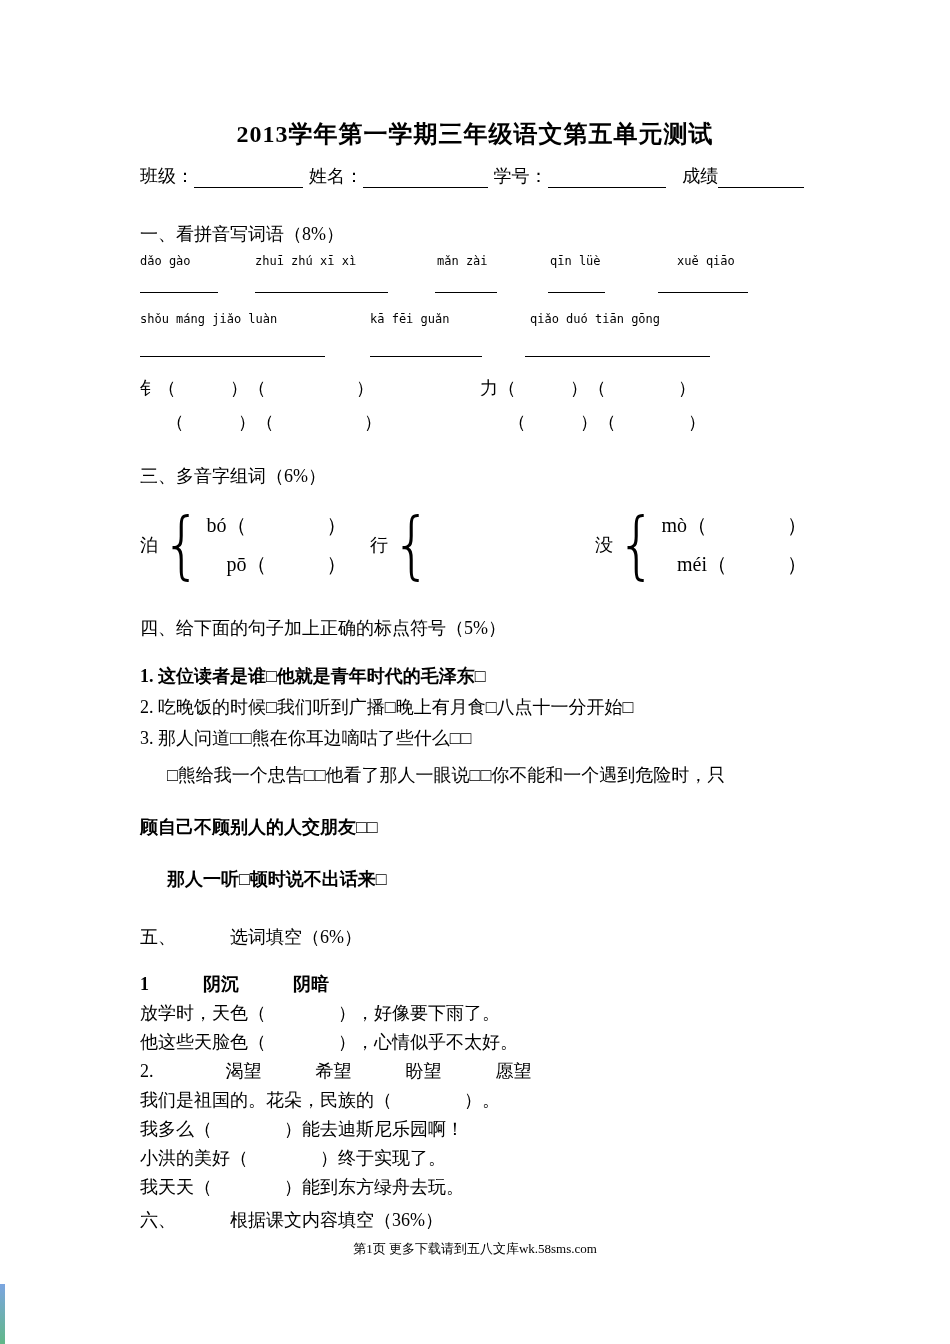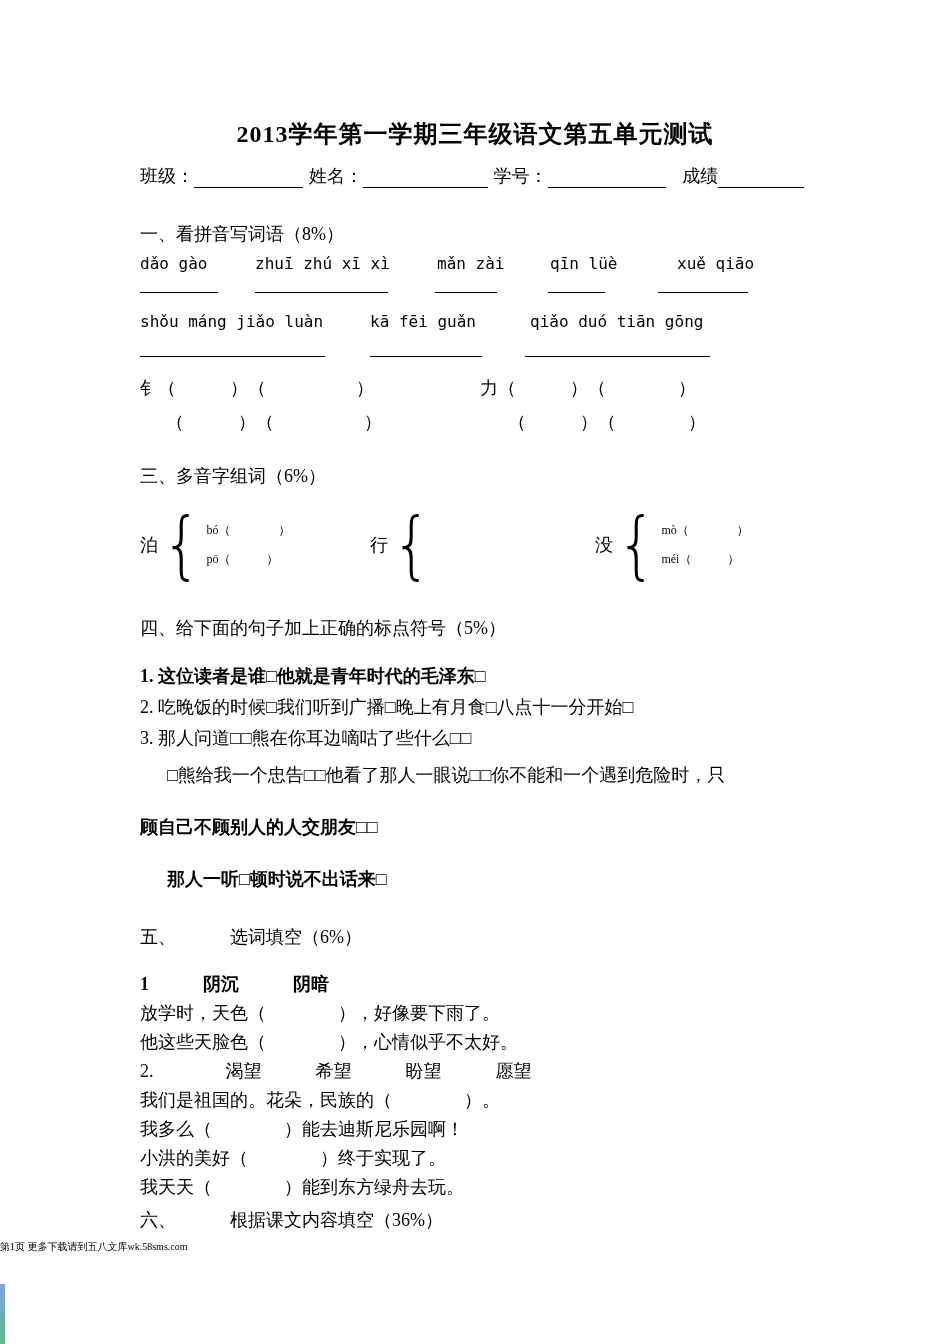--- a/index.html
+++ b/index.html
@@ -14,37 +14,37 @@
   .title { text-align:center; font-size:24px; font-weight:bold; letter-spacing:1px; }
 
   .header-line { display:flex; align-items:flex-end; font-size:18px; margin-top:12px; height:26px; white-space:nowrap; }
   .hblank { display:inline-block; border-bottom:1.2px solid #000; height:20px; margin:0 6px 0 0; }
   .score-label { margin-left:10px; }
 
   .sec-heading { font-size:18px; }
   .row { position:relative; }
   .row > span { position:absolute; top:0; white-space:pre; }
 
-  .pinyin { font-family:"DejaVu Sans Mono",monospace; font-size:16px; height:24px; }
+  .pinyin { font-family:"DejaVu Sans Mono",monospace; font-size:12px; height:24px; }
   .blankrow { height:12px; }
   .ansblank { position:absolute; top:9px; height:1.4px; background:#000; }
 
   .zh-line { font-size:18px; white-space:pre; }
 
   .brace-block { position:relative; height:98px; margin-top:8px; }
   .brace-group { position:absolute; top:0; display:flex; align-items:center; height:98px; }
   .mchar { font-size:18px; }
   .brace { font-family:"DejaVu Sans",sans-serif; font-size:62px; font-weight:200; line-height:98px; margin:0 5px 0 4px; transform:scaleY(1.18); }
-  .mcol { display:flex; flex-direction:column; gap:12px; font-size:12px; white-space:pre; }
+  .mcol { display:flex; flex-direction:column; gap:12px; font-size:20px; white-space:pre;text-align:right; }
 
   .s4line { font-size:18px; height:31px; line-height:31px; white-space:pre; }
   .s5line { font-size:18px; height:29px; line-height:29px; white-space:pre; }
   .indent { padding-left:27px; }
 
-  .footer { position:absolute; top:1240px; left:0; width:950px; text-align:left; font-size:10px; }
+  .footer { position:absolute; top:1240px; left:0; width:950px; text-align:center; font-size:13px; }
 
   .edge-artifact { position:absolute; left:0; top:1284px; width:5px; height:60px;
     background:linear-gradient(#5b8fd9,#3aa66a); opacity:.8; }
 
   .mt34 { margin-top:34px; } .mt30 { margin-top:30px; } .mt26 { margin-top:26px; }
   .mt22 { margin-top:22px; } .mt20 { margin-top:20px; } .mt14 { margin-top:14px; }
   .mt8 { margin-top:8px; } .mt6 { margin-top:6px; } .mt4 { margin-top:21px;font-weight:bold; }
 </style>
 </head>
 <body>

